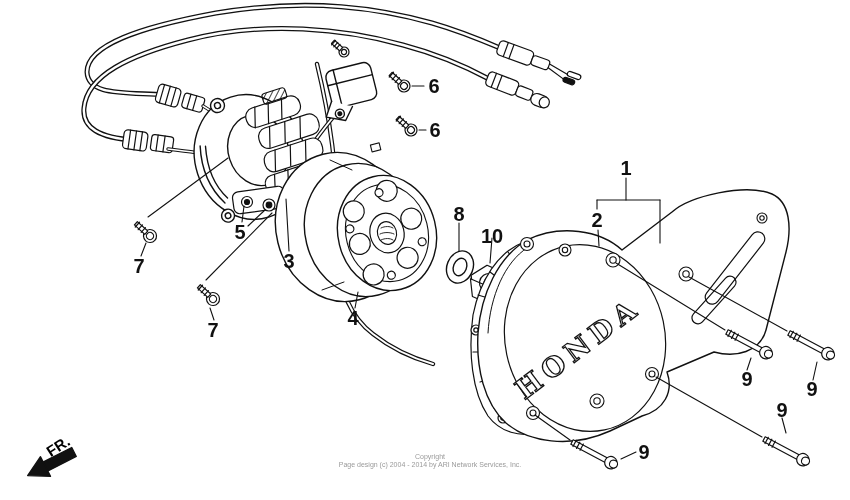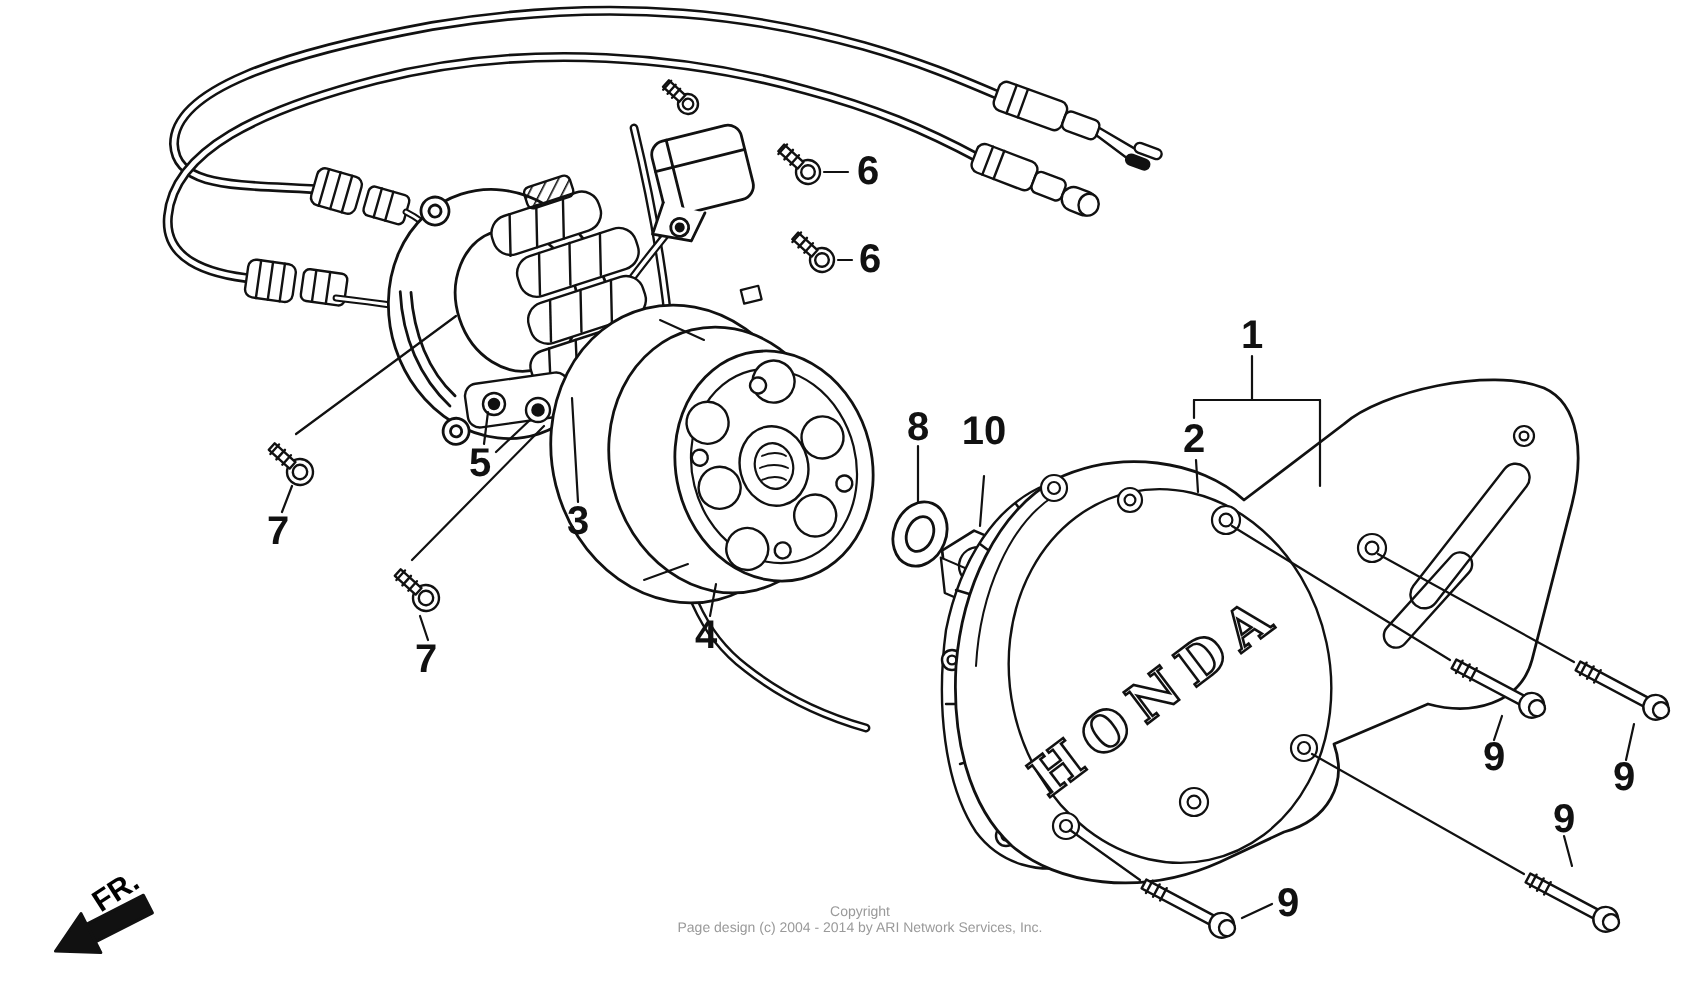--- a/index.html
+++ b/index.html
@@ -358,20 +358,20 @@
   <div class="callout" style="left:240px;top:232px">5</div>
   <div class="callout" style="left:434px;top:86px">6</div>
   <div class="callout" style="left:435px;top:130px">6</div>
   <div class="callout" style="left:139px;top:266px">7</div>
   <div class="callout" style="left:213px;top:330px">7</div>
   <div class="callout" style="left:459px;top:214px">8</div>
   <div class="callout" style="left:747px;top:379px">9</div>
   <div class="callout" style="left:812px;top:389px">9</div>
   <div class="callout" style="left:782px;top:410px">9</div>
   <div class="callout" style="left:644px;top:452px">9</div>
-  <div class="callout" style="left:492px;top:216px">10</div>
+  <div class="callout" style="left:492px;top:236px">10</div>
 
   <div class="footer">
     <div>Copyright</div>
     <div>Page design (c) 2004 - 2014 by ARI Network Services, Inc.</div>
   </div>
 
 </div>
 
 </body></html>

